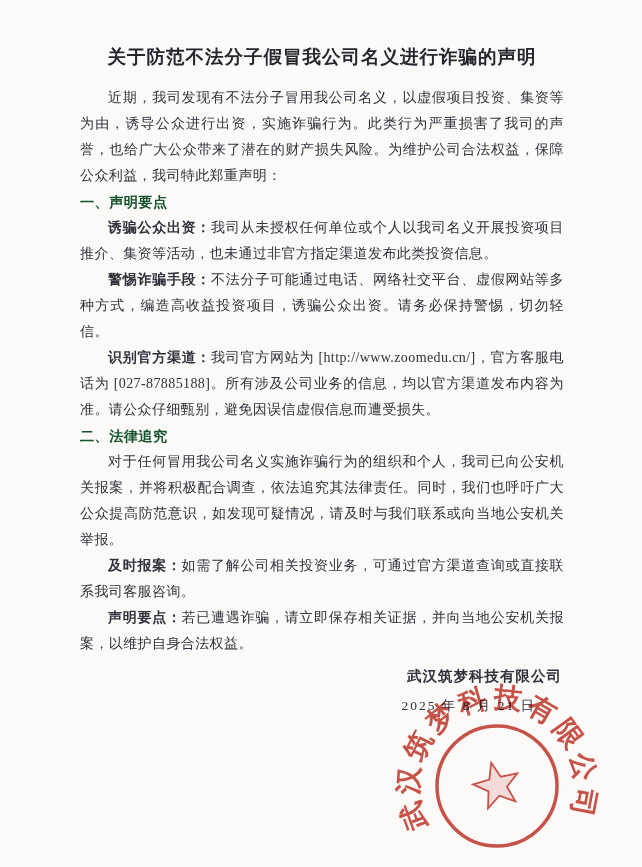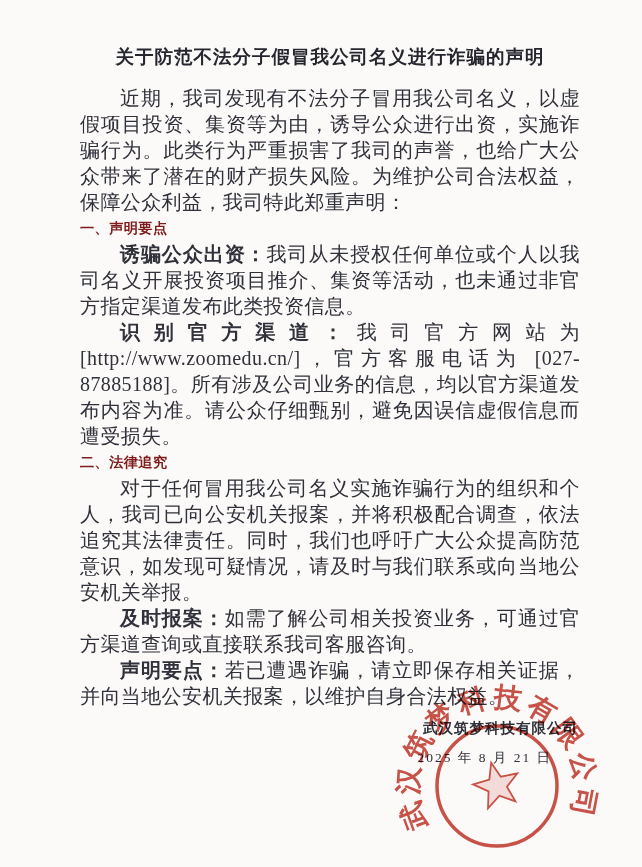--- a/index.html
+++ b/index.html
@@ -5,44 +5,44 @@
   * { margin: 0; padding: 0; box-sizing: border-box; }
   html, body { background: #e8e8e8; }
   .paper {
     position: relative;
     width: 642px;
     height: 867px;
     margin: 0 auto;
     background: #fbfaf8;
     color: #30313a;
     font-family: "Liberation Serif", "DejaVu Serif", serif;
-    padding: 44px 62px 0 80px;
+    padding: 44px 78px 0 80px;
     overflow: hidden;
   }
   .title {
     font-size: 18.5px;
     font-weight: bold;
     text-align: center;
     letter-spacing: 1px;
     color: #26272e;
     margin-bottom: 16px;
   }
   .para {
-    font-size: 20px;
+    font-size: 14px;
     line-height: 26px;
     letter-spacing: 0.4px;
     text-align: justify;
   }
   .indent { text-indent: 2em; }
   .sec-heading {
     font-size: 14.2px;
     line-height: 26px;
     font-weight: bold;
     letter-spacing: 0.4px;
-    color: #7f1d1d;
+    color: #14532d;
   }
   .lead { font-weight: bold; }
   .sig-block {
     margin-top: 4px;
     text-align: right;
     padding-right: 2px;
   }
   .sig-company {
     font-size: 14.5px;
     font-weight: bold;
@@ -70,20 +70,21 @@
 <body>
 
 <div class="paper">
 
   <h1 class="title">关于防范不法分子假冒我公司名义进行诈骗的声明</h1>
 
   <p class="para indent">近期，我司发现有不法分子冒用我公司名义，以虚假项目投资、集资等为由，诱导公众进行出资，实施诈骗行为。此类行为严重损害了我司的声誉，也给广大公众带来了潜在的财产损失风险。为维护公司合法权益，保障公众利益，我司特此郑重声明：</p>
 
   <h2 class="sec-heading">一、声明要点</h2>
   <p class="para indent"><span class="lead">诱骗公众出资：</span><span>我司从未授权任何单位或个人以我司名义开展投资项目推介、集资等活动，也未通过非官方指定渠道发布此类投资信息。</span></p>
+  <p class="para indent"><span class="lead">警惕诈骗手段：</span><span>不法分子可能通过电话、网络社交平台、虚假网站等多种方式，编造高收益投资项目，诱骗公众出资。请务必保持警惕，切勿轻信。</span></p>
   <p class="para indent"><span class="lead">识别官方渠道：</span><span>我司官方网站为 [http://www.zoomedu.cn/]，官方客服电话为 [027-87885188]。所有涉及公司业务的信息，均以官方渠道发布内容为准。请公众仔细甄别，避免因误信虚假信息而遭受损失。</span></p>
 
   <h2 class="sec-heading">二、法律追究</h2>
   <p class="para indent"><span class="lead"></span><span>对于任何冒用我公司名义实施诈骗行为的组织和个人，我司已向公安机关报案，并将积极配合调查，依法追究其法律责任。同时，我们也呼吁广大公众提高防范意识，如发现可疑情况，请及时与我们联系或向当地公安机关举报。</span></p>
 
   <p class="para indent"><span class="lead">及时报案：</span><span>如需了解公司相关投资业务，可通过官方渠道查询或直接联系我司客服咨询。</span></p>
   <p class="para indent"><span class="lead">声明要点：</span><span>若已遭遇诈骗，请立即保存相关证据，并向当地公安机关报案，以维护自身合法权益。</span></p>
 
 
   <div class="sig-block">

